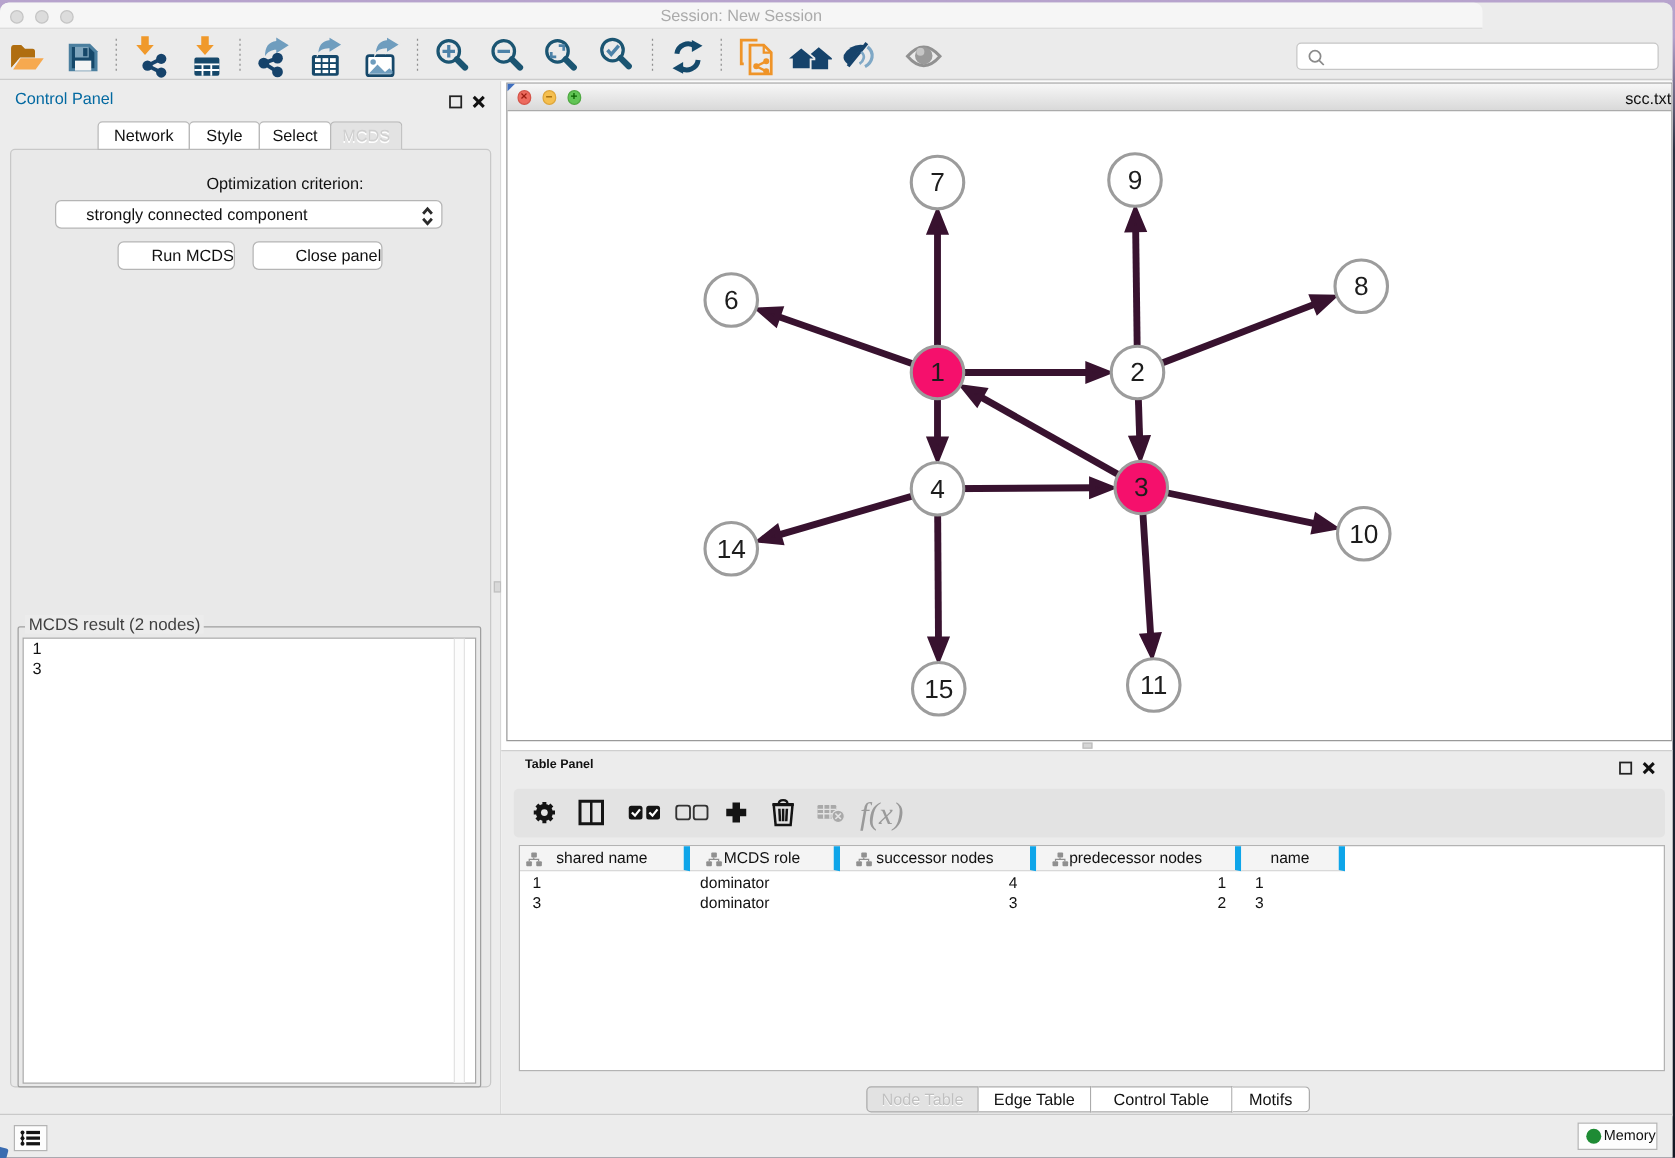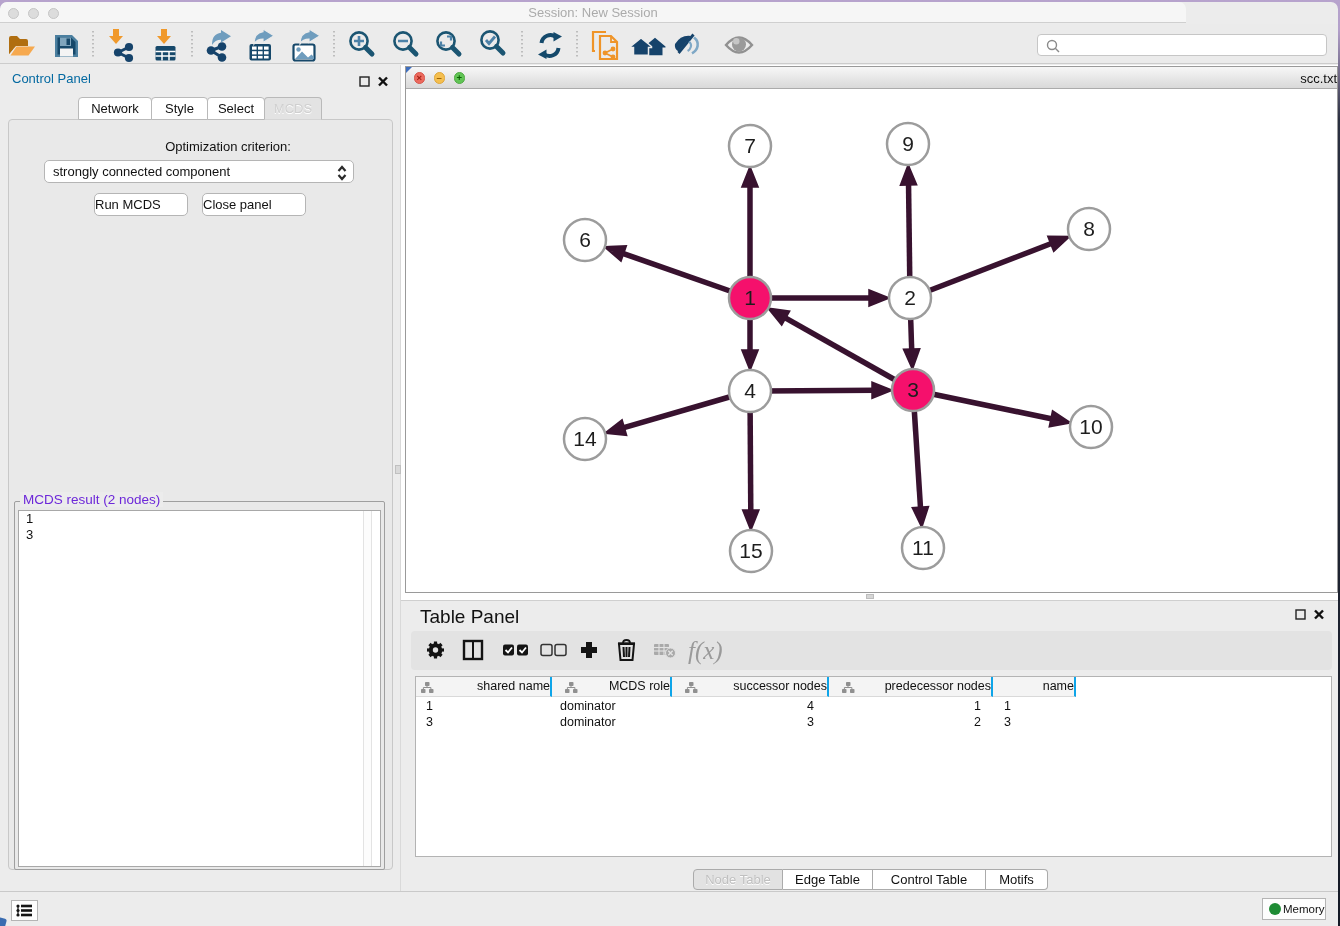--- a/index.html
+++ b/index.html
@@ -10,39 +10,39 @@
 #title{position:absolute;top:3px;left:0;width:100%;text-align:center;font-size:13px;color:#ababab}
 #toolbar{position:absolute;left:0;top:22px;width:1338px;height:40px;background:#ebebeb;border-bottom:1px solid #cccccc}
 #search{position:absolute;left:1037px;top:10px;width:290px;height:22px;background:#fff;border:1px solid #c6c6c6;border-radius:4px}
 
 #cpanel{position:absolute;left:0;top:63px;width:401px;height:828px;background:#ececec;border-right:1px solid #d9d9d9}
 #cpanel h1{position:absolute;left:12px;top:6px;margin:0;font-size:13px;font-weight:normal;color:#0369a1}
 #tabc{position:absolute;left:8px;top:54px;width:385px;height:751px;background:#e9e9e9;border:1px solid #c8c8c8;border-radius:4px}
 .tab{position:absolute;top:32px;height:23px;background:#fff;border:1px solid #b9b9b9;border-radius:4px 4px 0 0;font-size:13px;color:#111;text-align:center;line-height:21px}
 #tabMCDS{background:#e3e3e3;color:#cfcfcf;text-shadow:0 1px 0 #fff;border-bottom-color:#d5d5d5}
 #optlab{position:absolute;left:0;top:74px;width:456px;text-align:center;font-size:13px;color:#111}
-#combo{position:absolute;left:44px;top:95px;width:310px;height:23px;background:#fff;border:1px solid #b5b5b5;border-radius:5px;font-size:13px;line-height:21px;padding-left:8px;color:#111}
-.btn{position:absolute;top:128px;height:23px;background:#fff;border:1px solid #b5b5b5;border-radius:5px;font-size:13px;text-align:left;line-height:21px;color:#111}
+#combo{position:absolute;left:44px;top:95px;width:310px;height:23px;background:#fff;border:1px solid #b5b5b5;border-radius:5px;font-size:13px;line-height:21px;padding-left:24px;color:#111}
+.btn{position:absolute;top:128px;height:23px;background:#fff;border:1px solid #b5b5b5;border-radius:5px;font-size:13px;text-align:right;line-height:21px;color:#111}
 #grp{position:absolute;left:14px;top:436px;width:371px;height:369px;border:1px solid #9f9f9f;border-radius:2px}
-#grplab{position:absolute;left:20px;top:427px;background:#ececec;padding:0 3px;font-size:13.5px;color:#6d28d9}
+#grplab{position:absolute;left:20px;top:427px;background:#ececec;padding:0 3px;font-size:13.5px;color:#404040}
 #resbox{position:absolute;left:3px;top:8px;width:363px;height:357px;background:#fff;border:1px solid #a8a8a8;font-size:13px;line-height:15.5px;padding:0 0 0 7px;color:#111}
 #vsb{position:absolute;right:8px;top:0;width:9px;height:355px;border-left:1px solid #e3e3e3;border-right:1px solid #e3e3e3;background:#fcfcfc}
 
 #desktop{position:absolute;left:401px;top:63px;width:937px;height:828px;background:#fff}
 #nwin{position:absolute;left:4px;top:1px;width:933px;height:527px;border:1px solid #9a9a9a;background:#fff}
 #ntb{position:absolute;left:0;top:0;width:100%;height:22px;background:linear-gradient(180deg,#f7f7f7,#d9d9d9);border-bottom:1px solid #ababab}
 #ntb .t{position:absolute;top:4px;left:0;width:100%;text-align:right;font-size:13px;color:#111}
 .lt{position:absolute;top:5px;width:11.5px;height:11.5px;border-radius:50%;font-size:9.5px;font-weight:bold;text-align:center;line-height:10.5px}
 #corner{position:absolute;left:0;top:0;width:0;height:0;border-top:6px solid #3f6fbf;border-right:6px solid transparent}
 
 #tpanel{position:absolute;left:0;top:535px;width:937px;height:293px;background:#ececec;border-top:1px solid #cfcfcf}
-#tpanel h1{position:absolute;left:19px;top:5px;margin:0;font-size:19px;font-weight:normal;color:#111}
+#tpanel h1{position:absolute;left:19px;top:5px;margin:0;font-size:10px;font-weight:bold;color:#111}
 #ttools{position:absolute;left:10px;top:30px;width:921px;height:39px;background:#e3e3e3;border-radius:4px}
 #ttable{position:absolute;left:14px;top:75px;width:917px;height:181px;background:#fff;border:1px solid #b3b3b3}
-.th{position:absolute;top:0;height:20px;background:#f4f4f4;border-right:2px solid #0ea5e9;border-bottom:1px solid #d9d9d9;font-size:12.5px;color:#111;text-align:right;line-height:19px}
+.th{position:absolute;top:0;height:20px;background:#f4f4f4;border-right:5px solid #0ea5e9;border-bottom:1px solid #d9d9d9;font-size:12.5px;color:#111;text-align:center;line-height:19px}
 .td{position:absolute;font-size:12.5px;color:#111;height:16px;line-height:16px}
 .btab{position:absolute;top:268px;height:21px;background:#fff;border:1px solid #ababab;font-size:13px;color:#111;text-align:center;line-height:19px}
 
 #sbar{position:absolute;left:0;top:889px;width:1338px;height:35px;background:#ececec;border-top:1px solid #c9c9c9}
 #lbtn{position:absolute;left:11px;top:8px;width:27px;height:21px;background:#fdfdfd;border:1px solid #b4b4b4}
 #membtn{position:absolute;left:1262px;top:6px;width:64px;height:22px;background:#fdfdfd;border:1px solid #b4b4b4;font-size:12px;color:#111}
 </style></head>
 <body>
 <div id="win">
  <div id="titlebar">

